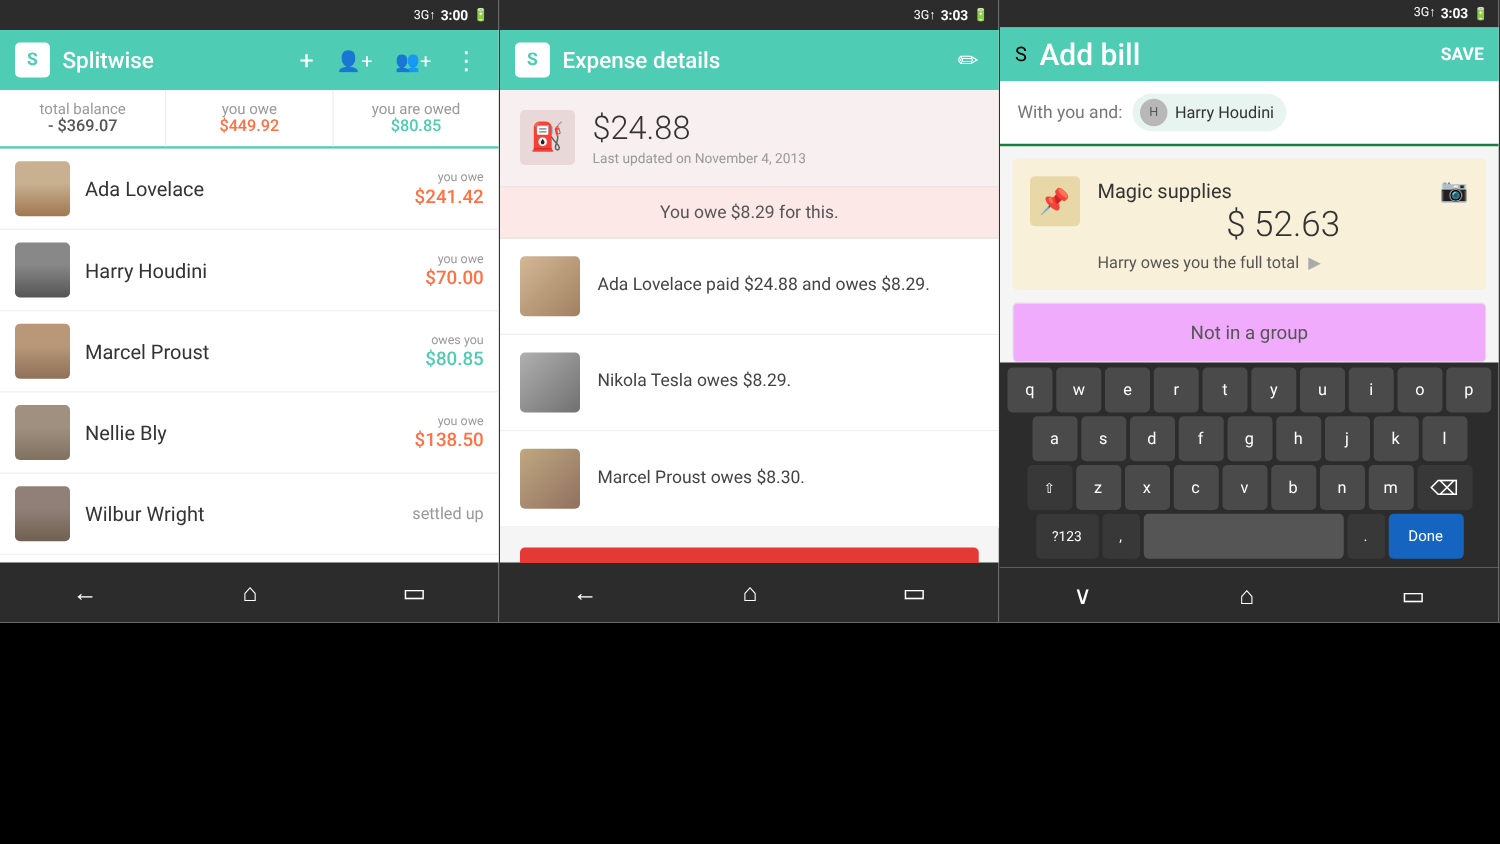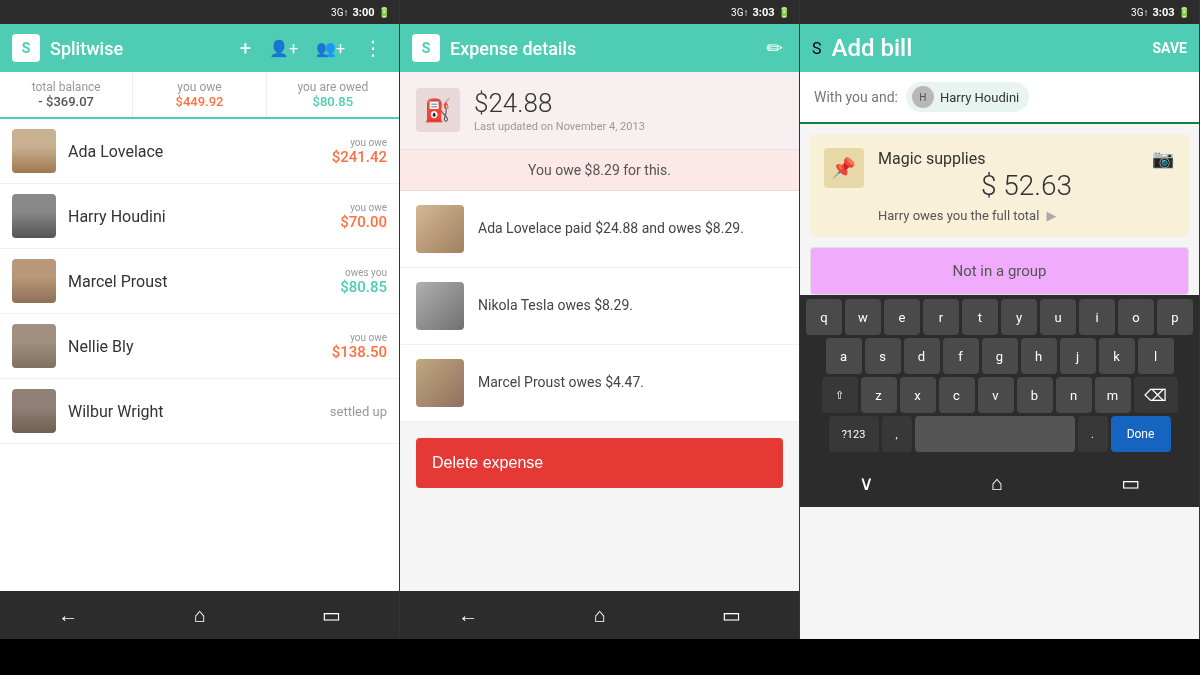--- a/index.html
+++ b/index.html
@@ -8,21 +8,21 @@
       height: 675px;
       display: flex;
       font-family: 'Roboto', Arial, sans-serif;
       background: #000;
       overflow: hidden;
     }
 
     
     .phone-panel {
       width: 400px;
-      height: 639px;
+      height: 498px;
       display: flex;
       flex-direction: column;
       background: #f5f5f5;
       border-right: 1px solid #333;
       position: relative;
       overflow: hidden;
     }
 
     
     .status-bar {
@@ -508,21 +508,21 @@
     <div class="participant-item">
       <div class="participant-avatar p2-avatar-ada"></div>
       <span class="participant-text">Ada Lovelace paid $24.88 and owes $8.29.</span>
     </div>
     <div class="participant-item">
       <div class="participant-avatar p2-avatar-nikola"></div>
       <span class="participant-text">Nikola Tesla owes $8.29.</span>
     </div>
     <div class="participant-item">
       <div class="participant-avatar p2-avatar-marcel"></div>
-      <span class="participant-text">Marcel Proust owes $4.47.</span>
+      <span class="participant-text">Marcel Proust owes $8.30.</span>
     </div>
 
     
     <button class="delete-btn">Delete expense</button>
   </div>
 
   <div class="nav-bar">
     <span class="nav-btn">←</span>
     <span class="nav-btn">⌂</span>
     <span class="nav-btn">▭</span>

